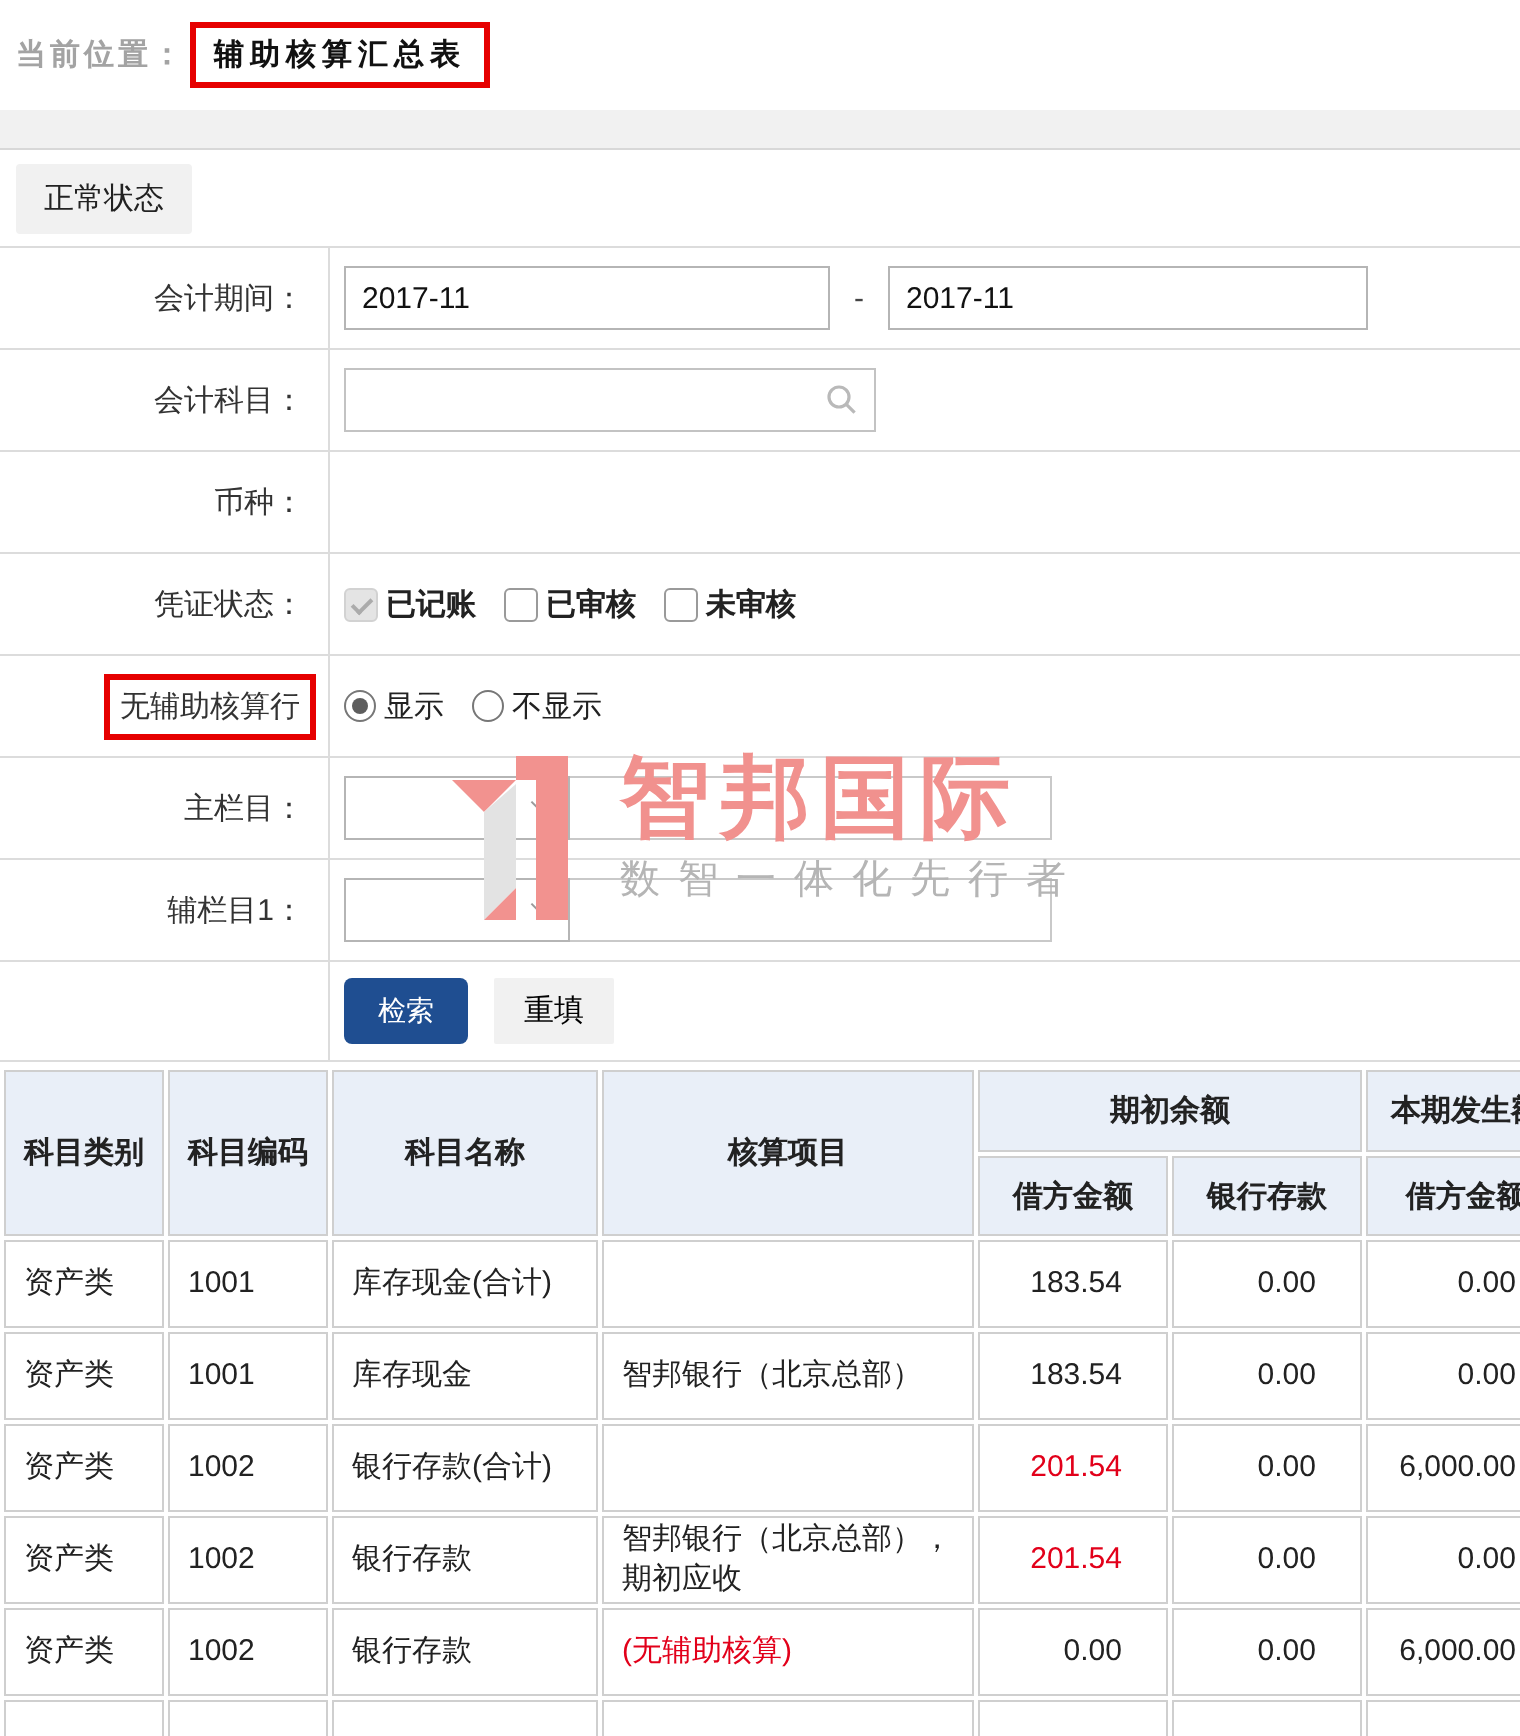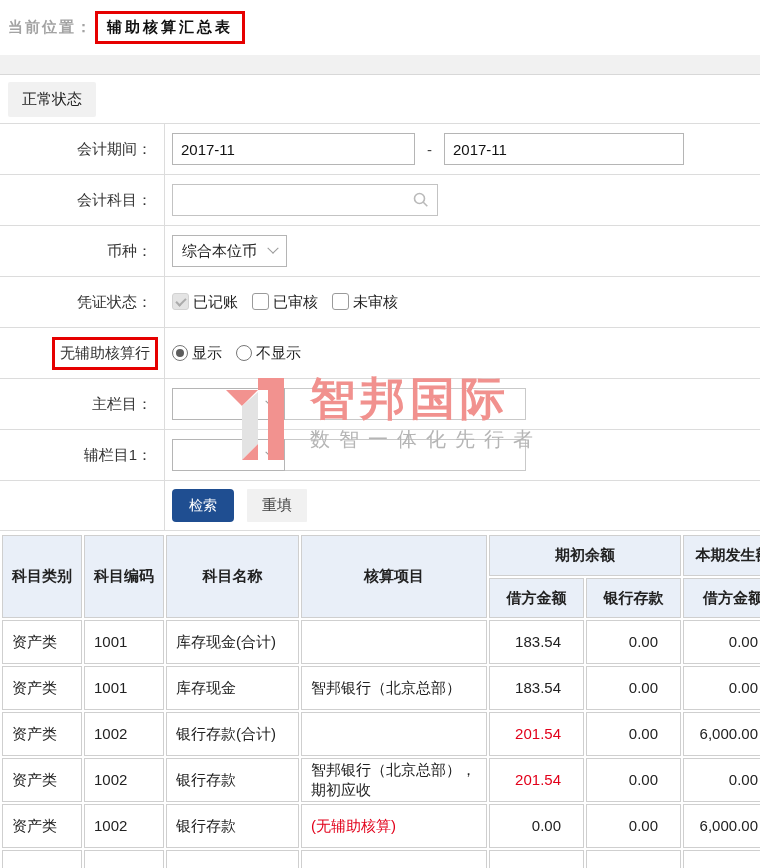--- a/index.html
+++ b/index.html
@@ -44,39 +44,39 @@
   .select-box { height:32px; border:1px solid #b5b5b5; background:#fff; display:flex;
                 align-items:center; justify-content:space-between; padding:0 9px; cursor:pointer; }
   .sel-currency { width:115px; }
   .sel-small { width:113px; }
   .sel-companion { width:241px; height:32px; border:1px solid #c9c9c9; border-left:none; background:#fff; }
   .chev { width:8px; height:8px; border-right:1.6px solid #9a9a9a; border-bottom:1.6px solid #9a9a9a;
           transform:rotate(45deg) translate(-2px,-2px); }
 
   
   .cb-group { display:flex; align-items:center; }
-  .cb-item { display:flex; margin-right:14px; cursor:pointer; }
+  .cb-item { display:flex; align-items:center; margin-right:14px; cursor:pointer;font-weight:bold; }
   .cb { width:17px; height:17px; border:1px solid #9a9a9a; border-radius:3px; background:#fff;
         margin-right:4px; position:relative; }
   .cb.checked.disabled { background:#e4e4e4; border-color:#d2d2d2; }
   .cb.checked::after { content:""; position:absolute; left:3px; top:4px; width:8px; height:4px;
         border-left:2px solid #ababab; border-bottom:2px solid #ababab; transform:rotate(-45deg); }
 
   
   .rd-group { display:flex; align-items:center; }
   .rd-item { display:flex; align-items:center; margin-right:14px; cursor:pointer; }
   .rd { width:16px; height:16px; border:1px solid #777; border-radius:50%; background:#fff;
         margin-right:4px; position:relative; }
   .rd.selected::after { content:""; position:absolute; left:3px; top:3px; width:8px; height:8px;
         border-radius:50%; background:#5d5d5d; }
 
   
   .btn-primary { background:#1f4e91; color:#fff; border:none; border-radius:4px;
                  width:62px; height:33px; font-size:14px; cursor:pointer; font-family:inherit; }
-  .btn-secondary { background:#f1f1f1; color:#404040; border:none; border-radius:1px;
+  .btn-secondary { background:#f1f1f1; color:#000000; border:none; border-radius:1px;
                  width:60px; height:33px; font-size:15px; margin-left:13px; cursor:pointer; font-family:inherit; }
 
   
   .watermark { position:absolute; left:220px; top:374px; display:flex; align-items:flex-start;
                z-index:5; pointer-events:none; }
   .wm-text { margin-left:12px; }
   .wm-brand { color:#f1918e; font-size:45px; font-weight:bold; letter-spacing:5px; line-height:1.1; }
   .wm-slogan { color:#b5b5b5; font-size:20px; letter-spacing:9px; margin-top:2px; }
 
   
@@ -128,26 +128,20 @@
           <svg class="mag" width="16" height="16" viewBox="0 0 16 16">
             <circle cx="6.5" cy="6.5" r="5" fill="none" stroke="#b9b9b9" stroke-width="1.6"></circle>
             <line x1="10.3" y1="10.3" x2="14.3" y2="14.3" stroke="#b9b9b9" stroke-width="1.6"></line>
           </svg>
         </div>
       </div>
     </div>
 
     <div class="form-row">
       <div class="form-label">币种：</div>
-      <div class="form-field">
-        <div class="select-box sel-currency">
-          <span>综合本位币</span>
-          <span class="chev"></span>
-        </div>
-      </div>
     </div>
 
     <div class="form-row">
       <div class="form-label">凭证状态：</div>
       <div class="form-field">
         <div class="cb-group" id="voucher-group">
             <span class="cb-item">
               <span class="cb checked disabled"></span>
               <span>已记账</span>
             </span>

